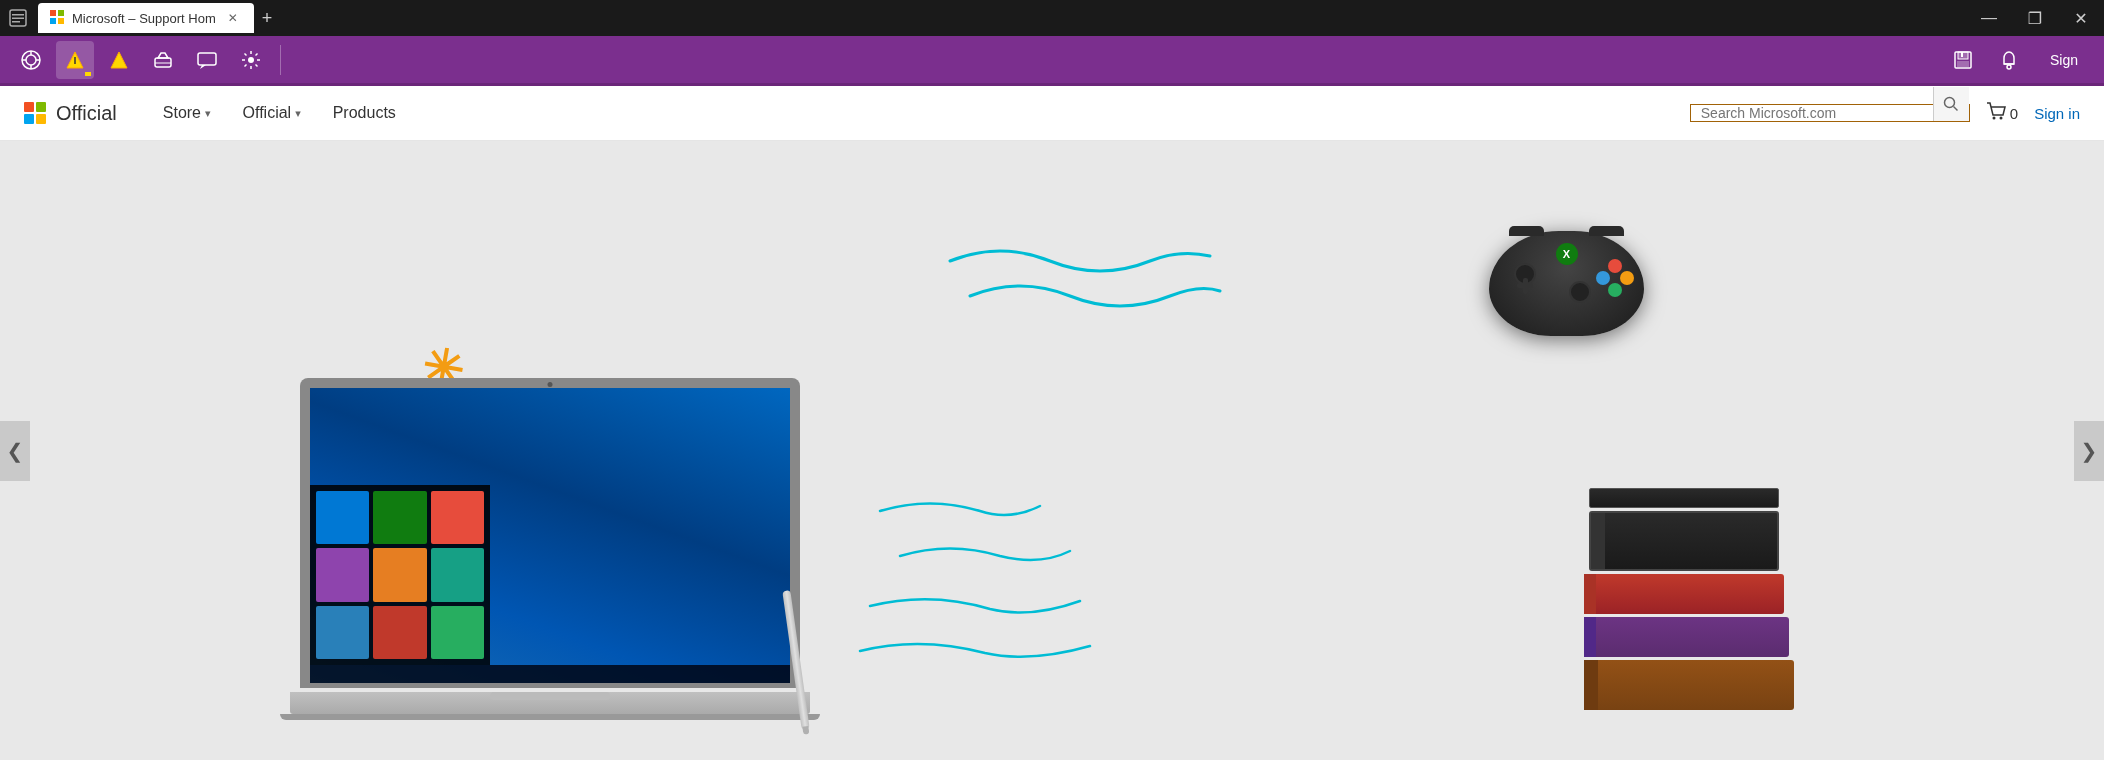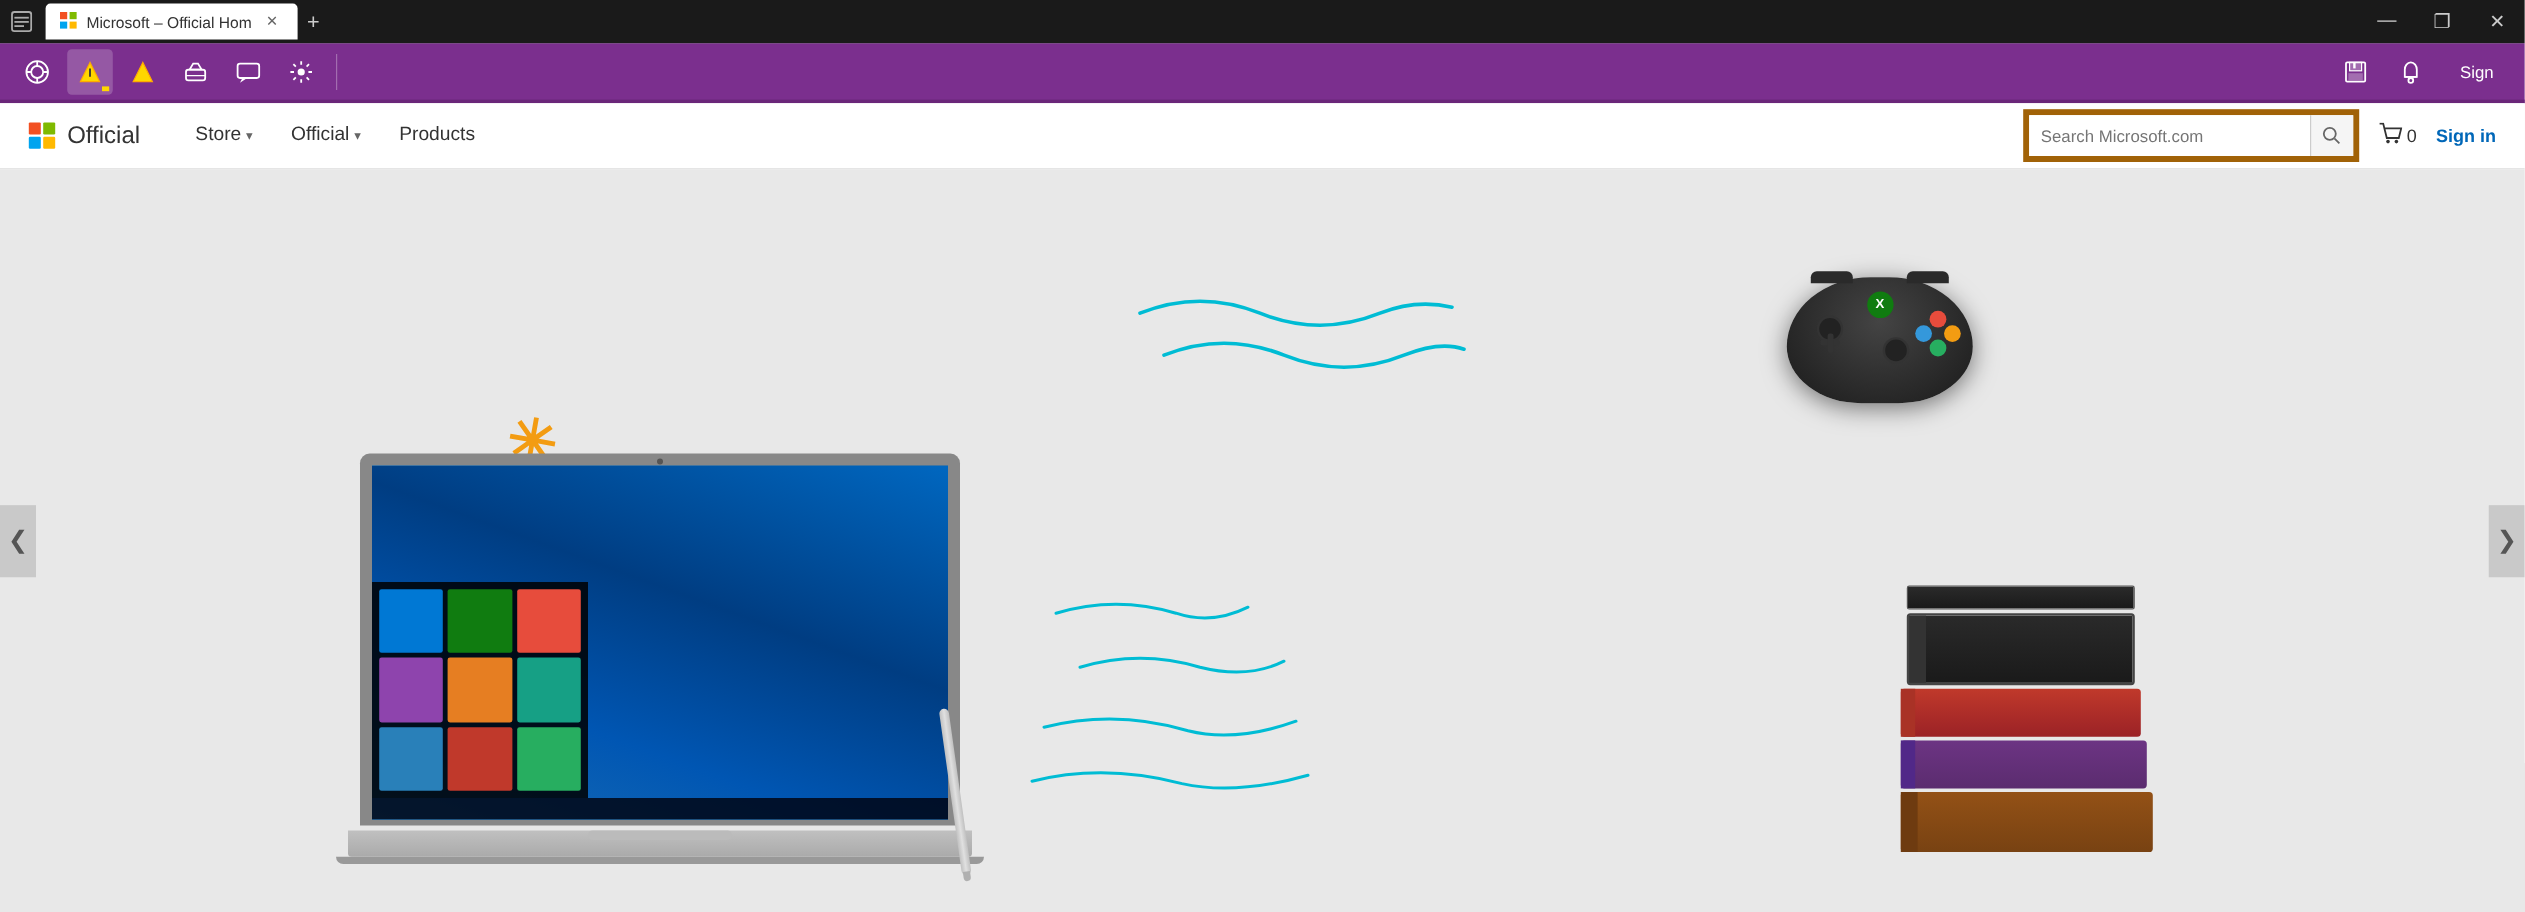--- a/index.html
+++ b/index.html
@@ -151,23 +151,23 @@
     .nav-chevron { font-size: 11px; color: #666; }
 
     .nav-right {
       margin-left: auto;
       display: flex;
       align-items: center;
       gap: 16px;
     }
     .search-box {
       display: flex;
-      align-items: center;
-      border: 5px solid #a16207;
-      height: 44px;
+      align-items: flex-end;
+      border: 1px solid #a16207;
+      height: 18px;
       width: 280px;
     }
     .search-input {
       border: none;
       outline: none;
       font-size: 14px;
       padding: 0 10px;
       flex: 1;
       height: 100%;
     }
@@ -183,21 +183,20 @@
     }
     .cart-link {
       display: flex; align-items: center; gap: 4px;
       font-size: 15px; color: #333; cursor: pointer;
       text-decoration: none;
     }
     .cart-icon { font-size: 18px; }
     .sign-in {
       font-size: 15px; color: #0067b8; cursor: pointer;
       text-decoration: none;
-      font-weight: bold;
     }
 
     
     .hero {
       background: #e8e8e8;
       flex: 1;
       position: relative;
       overflow: hidden;
       height: calc(760px - 36px - 50px - 55px);
       display: flex;
@@ -251,21 +250,21 @@
   </div>
   <div class="tab">
     <span>
       <svg width="14" height="14" viewBox="0 0 14 14">
         <rect x="0" y="0" width="6" height="6" fill="#f25022"></rect>
         <rect x="8" y="0" width="6" height="6" fill="#7fba00"></rect>
         <rect x="0" y="8" width="6" height="6" fill="#00a4ef"></rect>
         <rect x="8" y="8" width="6" height="6" fill="#ffb900"></rect>
       </svg>
     </span>
-    <span>Microsoft – Official Hom</span>
+    <span>Microsoft – Support Hom</span>
     <span class="tab-close">✕</span>
   </div>
   <button class="tab-new">+</button>
   <div class="titlebar-controls">
     <button class="titlebar-btn">—</button>
     <button class="titlebar-btn">❐</button>
     <button class="titlebar-btn close">✕</button>
   </div>
 </div>
 

